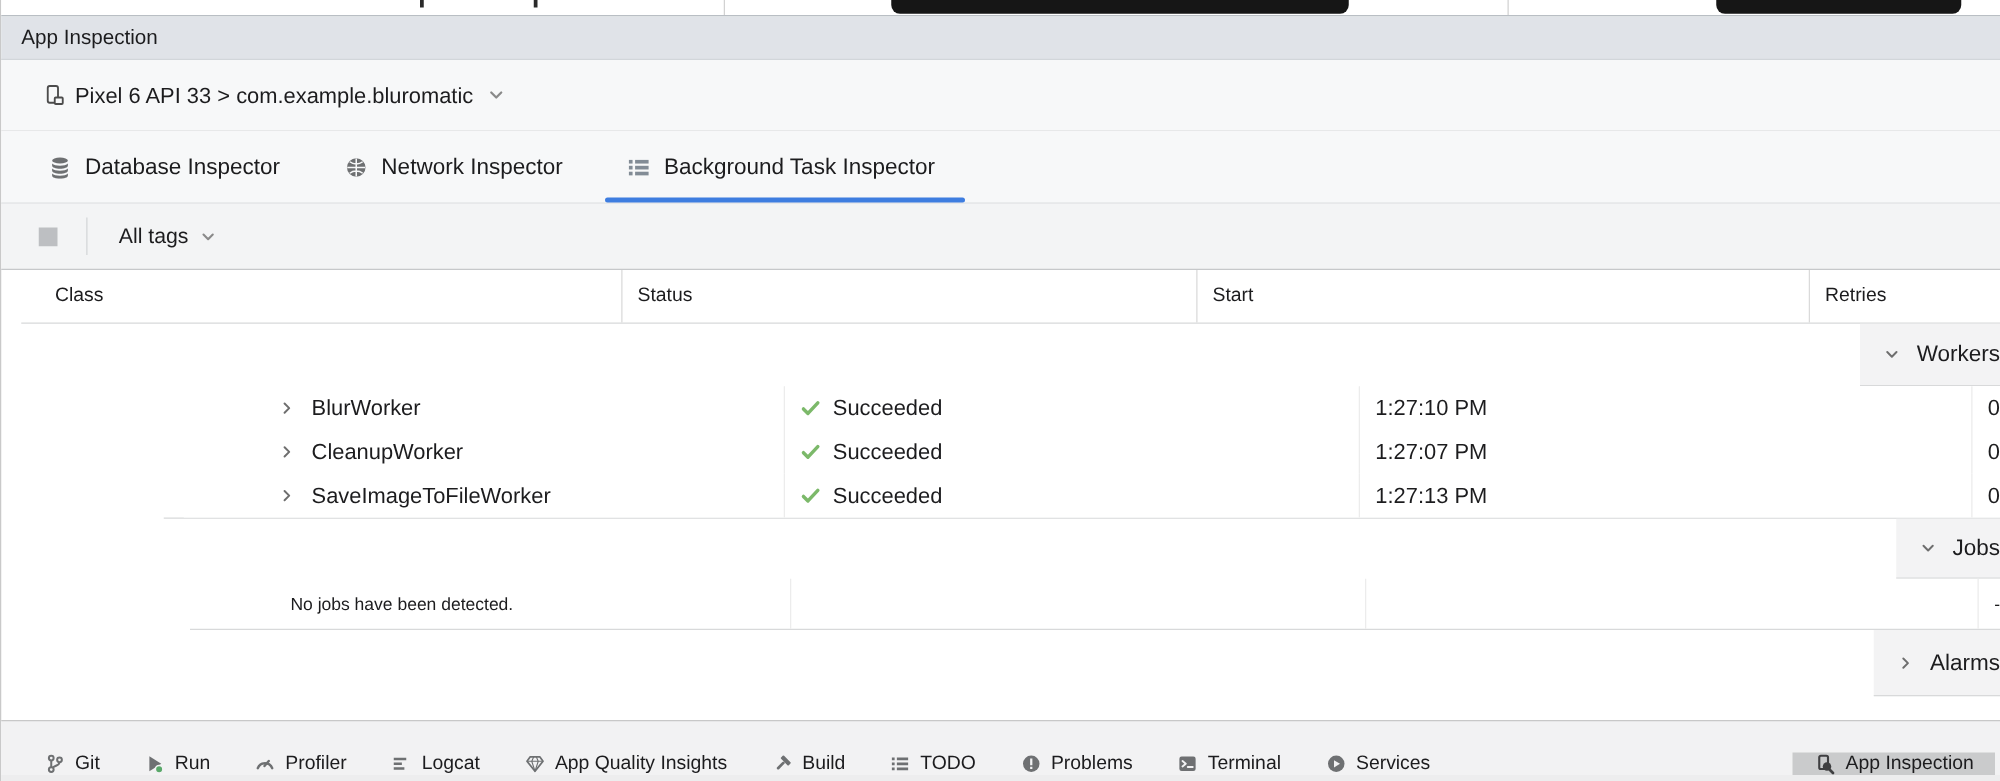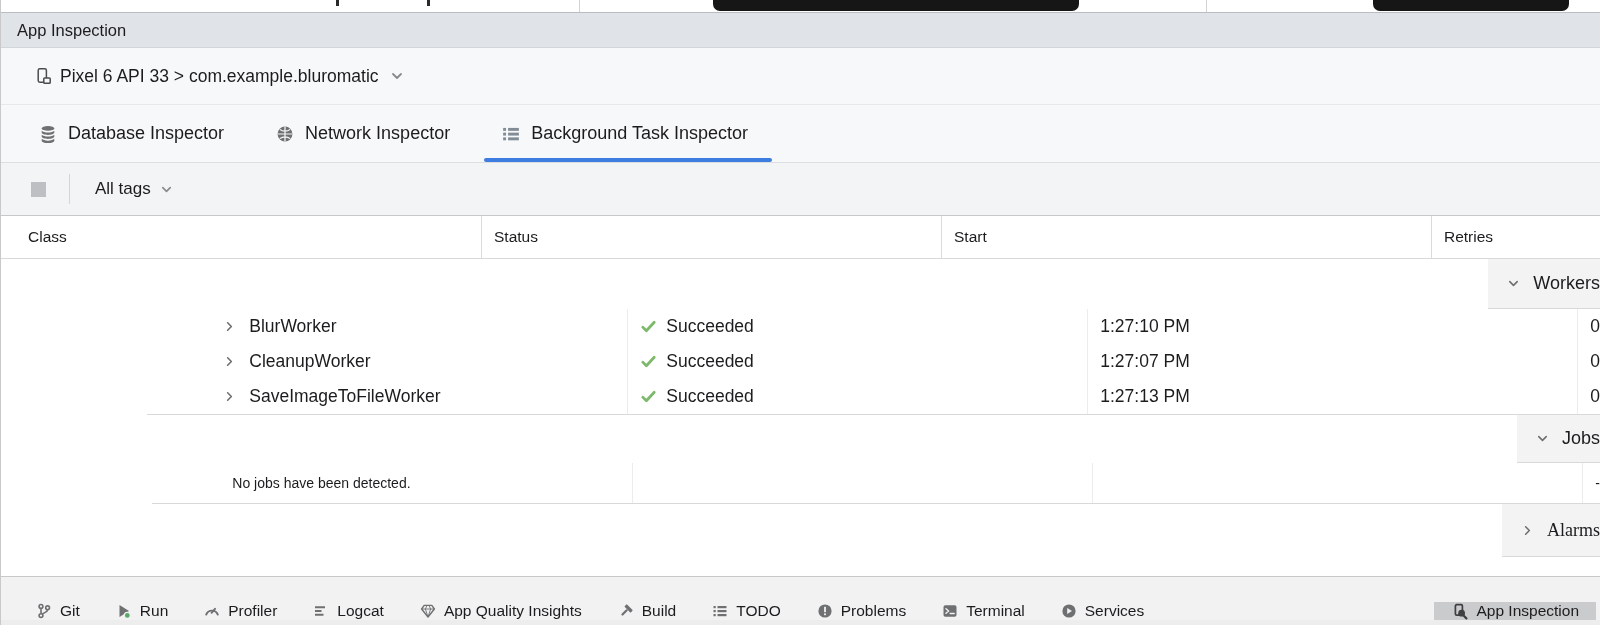--- a/index.html
+++ b/index.html
@@ -34,21 +34,21 @@
     height:4px; background:var(--accent,#3e7de0); border-radius:2px; }
 
   
   .filter-bar { height:53px; background:#f3f4f5; border-bottom:1px solid #c6c8ca;
     display:flex; align-items:center; flex:0 0 auto; }
   .stop-square { width:15px; height:15px; background:#bdbfc2; margin-left:30px; }
   .toolbar-sep { width:1px; height:30px; background:#d3d5d7; margin-left:23px; }
   .tags-dd { display:flex; align-items:center; gap:9px; margin-left:25px; font-size:17px; }
 
   
-  .cols { display:grid; grid-template-columns:480px 460px 490px 1fr; }
+  .cols { display:grid; grid-template-columns:480px 460px 490px 1fr;margin-left:16px; }
   .table-header { height:43px; background:#ffffff; border-bottom:1px solid #d8d9da;
     font-size:15.5px; flex:0 0 auto; }
   .table-header .hcell { display:flex; align-items:center; padding-left:12px; height:100%; }
   .table-header .hcell:first-child { padding-left:27px; }
   .table-header .hcell + .hcell { border-left:1px solid #dadada; }
 
   .group-row { background:#f3f3f4; border-bottom:1px solid #d8d9da;
     display:flex; align-items:center; padding-left:19px; gap:13px; font-size:18px; flex:0 0 auto; }
   .group-row .chev { flex:0 0 auto; }
 
@@ -72,21 +72,21 @@
   .sb-item { display:flex; align-items:center; gap:8px; padding:0 11px; cursor:default; white-space:nowrap; }
   .sb-item.active { margin-left:auto; background:var(--active-bg,#cacbcc); padding:0 17px; }
   .bottom-strip { height:6px; background:#ededee; flex:0 0 auto; }
 
   .icon { display:inline-flex; align-items:center; justify-content:center; }
   .check-icon path { stroke: var(--success,#7cb96a); }
 
   .group-sections { display:flex; flex-direction:column; flex:1 1 auto;align-items:flex-end; }
   .workers-group { height:50px; }
   .jobs-group { height:48px; }
-  .alarms-group { height:53px;font-family:Liberation Serif, serif; }
+  .alarms-group { height:53px; }
 </style>
 </head>
 <body>
 
 <div class="app">
 
   <div class="top-strip">
     <span class="tick" style="left:335px"></span>
     <span class="tick" style="left:426px"></span>
     <span class="vdiv" style="left:578px"></span>

